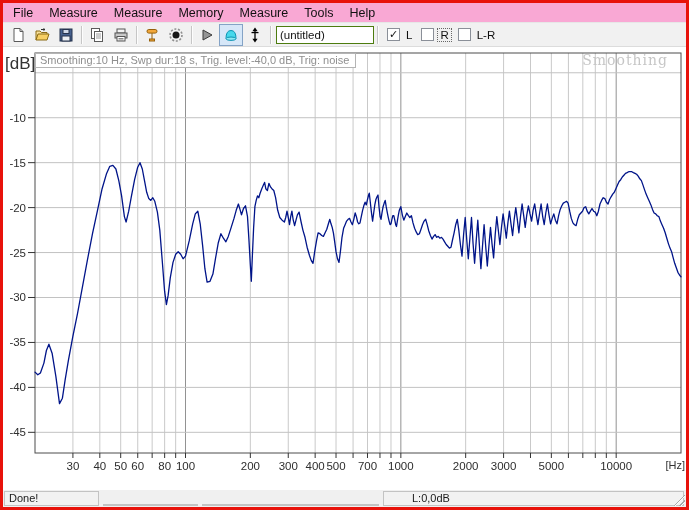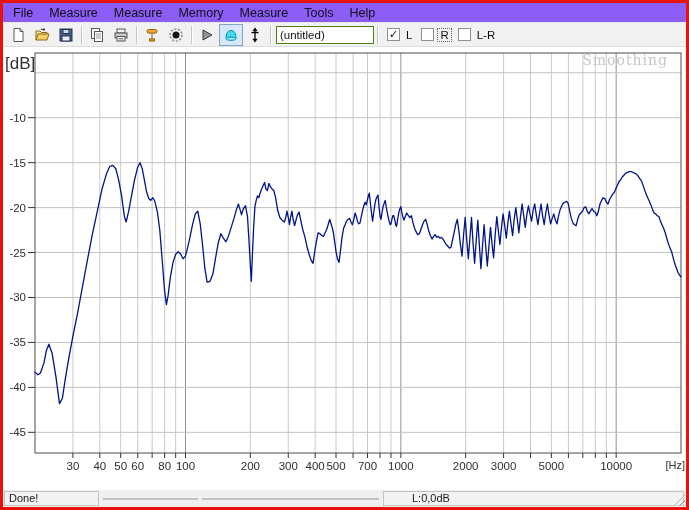--- a/index.html
+++ b/index.html
@@ -5,21 +5,21 @@
   html,body{margin:0;padding:0;background:#888;}
   *{box-sizing:border-box;}
   .window{
     position:relative;width:689px;height:510px;
     border:3px solid #e8120b;background:#f0f0f0;
     font-family:"Liberation Sans","DejaVu Sans",sans-serif;
     overflow:hidden;
   }
   
   .menubar{
-    height:20px;background:#8b5cf6;display:flex;align-items:center;
+    height:20px;background:#f9a8d4;display:flex;align-items:center;
     padding-left:2px;border-bottom:1px solid #e7e7e7;
   }
   .menu-item{
     font-size:12.5px;color:#111;padding:2px 8px;cursor:default;white-space:nowrap;
   }
   
   .toolbar{
     height:24px;background:#f1f1f1;display:flex;align-items:center;
     padding-left:3px;border-bottom:1px solid #dcdcdc;
   }
@@ -61,21 +61,21 @@
   }
   .db-unit{
     position:absolute;left:2px;top:7px;font-size:17px;color:#333;
   }
   .hz-unit{
     position:absolute;right:1px;top:412px;font-size:11px;color:#333;
   }
   
   .statusbar{
     position:absolute;left:0;bottom:0;width:683px;height:17px;background:#f0f0f0;
-    display:flex;align-items:center;padding:1px 2px 1px 1px;gap:4px;
+    display:flex;align-items:flex-end;padding:1px 2px 1px 1px;gap:4px;
   }
   .spanel{
     border:1px solid #c3c3c3;background:#f2f2f2;font-size:11px;color:#1a1a1a;
     line-height:13px;padding:0 4px;white-space:nowrap;overflow:hidden;
   }
   .spanel.p1{width:95px;}
   .spanel.p2{width:95px;}
   .spanel.p3{width:177px;}
   .spanel.p4{flex:1;padding-left:28px;}
   .grip{
@@ -282,20 +282,21 @@
         <line x1="25" y1="295.43820224719104" x2="32" y2="295.43820224719104" stroke="#333"></line>
         <text x="23" y="299.43820224719104" text-anchor="end" font-size="11.5" fill="#2e2e2e" font-family="&quot;Liberation Sans&quot;,&quot;DejaVu Sans&quot;,sans-serif">-35</text>
         <line x1="25" y1="340.38202247191015" x2="32" y2="340.38202247191015" stroke="#333"></line>
         <text x="23" y="344.38202247191015" text-anchor="end" font-size="11.5" fill="#2e2e2e" font-family="&quot;Liberation Sans&quot;,&quot;DejaVu Sans&quot;,sans-serif">-40</text>
         <line x1="25" y1="385.3258426966292" x2="32" y2="385.3258426966292" stroke="#333"></line>
         <text x="23" y="389.3258426966292" text-anchor="end" font-size="11.5" fill="#2e2e2e" font-family="&quot;Liberation Sans&quot;,&quot;DejaVu Sans&quot;,sans-serif">-45</text>
         <polyline points="32.0,325.1 34.8,327.8 37.4,326.0 40.9,316.1 43.4,303.5 45.9,297.2 49.1,306.2 52.9,329.6 56.5,356.6 59.4,351.2 62.1,333.2 65.4,313.4 69.9,289.1 74.5,266.7 78.8,243.3 84.3,213.6 89.5,186.7 94.5,163.3 99.1,141.7 103.6,126.4 106.8,119.3 109.9,118.4 112.9,122.0 115.8,133.6 118.6,148.9 121.4,169.6 123.1,175.0 125.7,164.2 128.3,149.8 131.6,132.7 134.7,120.2 137.0,115.7 139.3,122.0 141.5,133.6 143.7,145.3 145.8,151.6 147.8,153.4 149.8,150.7 151.8,154.3 154.4,165.1 156.8,183.1 159.3,214.5 161.6,244.2 163.4,257.7 165.1,248.7 167.3,230.7 170.0,215.4 172.7,207.3 175.2,204.7 177.7,207.3 180.1,211.8 182.5,209.1 186.2,193.9 189.7,176.8 192.3,166.9 194.8,164.2 197.2,176.8 199.6,198.4 201.9,221.7 204.1,235.2 207.0,234.3 209.9,227.1 212.6,210.9 215.3,195.7 217.9,186.7 220.4,191.2 222.9,194.8 225.3,189.4 228.2,180.4 231.0,171.4 233.2,163.3 235.4,157.0 237.0,162.4 238.5,167.8 240.5,161.5 242.5,158.8 244.5,169.6 245.9,192.1 247.3,217.2 248.3,234.3 249.2,212.7 250.6,181.3 251.9,159.7 253.2,153.4 254.5,148.9 255.8,150.7 257.1,146.2 258.8,141.7 260.4,138.1 261.6,135.4 262.8,141.7 264.4,143.5 265.9,136.3 267.5,139.9 268.9,141.7 270.8,143.5 272.6,150.7 274.7,163.3 276.8,170.5 279.1,173.2 281.4,175.0 282.7,170.5 284.0,164.2 285.3,170.5 286.5,177.7 287.7,169.6 288.9,164.2 290.1,172.3 291.6,178.6 293.0,173.2 294.4,167.8 296.1,165.1 298.1,175.0 299.9,183.1 302.0,190.3 304.1,200.2 306.4,208.2 308.3,213.6 310.0,216.3 311.7,204.7 313.5,193.9 315.1,185.8 316.9,186.7 318.7,188.5 320.4,189.4 322.1,185.8 323.8,182.2 325.4,176.8 326.8,172.3 328.0,176.8 329.2,180.4 330.4,185.8 331.7,194.8 333.0,204.7 334.5,211.8 336.0,215.4 337.4,204.7 339.0,190.3 340.6,181.3 342.1,177.7 343.6,174.1 345.1,172.3 346.6,171.4 348.0,175.0 349.4,177.7 350.8,172.3 352.2,166.0 353.4,169.6 354.6,175.0 355.8,176.8 357.0,175.9 358.3,169.6 359.6,163.3 360.8,158.8 362.1,155.2 363.3,157.9 364.5,152.5 365.6,148.0 366.3,146.2 367.3,155.2 368.4,165.1 369.6,174.1 370.7,166.0 371.8,157.9 372.9,152.5 374.0,149.8 375.0,148.0 376.0,159.7 377.1,169.6 378.0,172.3 379.1,165.1 380.1,159.7 381.2,156.1 382.2,153.4 383.2,159.7 384.2,165.1 385.1,169.6 386.1,174.1 387.1,177.7 388.0,176.8 388.9,172.3 389.8,168.7 390.8,168.7 391.8,173.2 392.7,177.7 393.5,179.5 394.5,173.2 395.4,167.8 396.3,163.3 397.8,159.7 399.3,167.8 400.8,173.2 402.3,169.6 403.8,166.0 405.4,168.7 406.9,170.5 408.4,168.7 410.0,175.9 411.6,181.3 413.2,184.9 414.7,187.6 416.4,186.7 418.0,182.2 419.5,177.7 421.1,174.1 422.7,172.3 424.2,177.7 425.8,184.0 427.4,188.5 429.0,192.1 430.6,189.4 432.1,187.6 433.7,190.3 435.3,189.4 436.9,191.2 438.5,190.3 440.0,192.1 441.6,194.8 443.2,197.5 444.8,199.3 446.4,201.1 448.0,200.2 449.5,193.0 451.1,185.8 452.7,177.7 454.3,172.3 455.8,183.1 457.4,197.5 459.0,209.1 460.6,187.6 462.2,170.5 463.7,192.1 465.3,211.8 466.9,191.2 468.5,170.5 470.0,195.7 471.6,216.3 473.2,193.9 474.8,173.2 476.4,198.4 477.9,221.7 479.5,199.3 481.1,177.7 482.7,199.3 484.3,219.0 485.9,199.3 487.5,180.4 489.0,196.6 490.6,210.9 492.2,187.6 493.8,169.6 495.4,184.0 496.9,197.5 498.5,180.4 500.1,166.9 501.7,178.6 503.3,191.2 504.9,175.9 506.4,164.2 508.0,176.8 509.6,188.5 511.2,172.3 512.8,160.6 514.3,172.3 515.9,185.8 517.5,169.6 519.1,157.0 520.7,168.7 522.2,180.4 523.8,167.8 525.4,158.8 527.0,166.9 528.6,174.1 530.1,163.3 531.7,157.0 533.3,167.8 534.9,177.7 536.5,166.9 538.1,157.0 539.7,169.6 541.2,177.7 542.8,166.0 544.4,157.0 546.0,167.8 547.6,176.8 549.2,171.4 550.8,166.9 552.4,173.2 554.0,176.8 555.6,168.7 557.2,162.4 558.8,158.8 560.3,156.1 561.9,155.2 563.5,154.3 565.1,156.1 566.7,164.2 568.3,171.4 569.9,175.9 571.5,177.7 573.1,178.6 574.7,172.3 576.3,167.8 577.9,166.0 579.5,164.2 581.1,160.6 582.7,159.7 584.2,164.2 585.8,166.9 587.4,164.2 589.0,161.5 590.6,164.2 592.2,165.1 593.8,168.7 595.4,164.2 597.0,157.0 598.6,153.4 600.2,150.7 601.8,151.6 603.4,155.2 605.0,157.0 606.6,152.5 608.1,149.8 609.7,147.1 611.3,145.3 612.9,141.7 614.5,138.1 616.1,134.5 617.7,132.7 619.3,130.0 620.9,128.2 622.5,126.4 624.1,125.6 625.7,124.7 627.2,124.7 628.8,124.7 630.4,125.6 632.0,126.4 633.6,127.3 635.2,129.1 636.8,131.8 638.4,133.6 640.0,138.1 641.5,142.6 643.1,147.1 644.7,150.7 646.3,154.3 647.9,157.9 649.5,162.4 651.1,166.0 652.7,166.9 654.3,168.7 655.9,169.6 657.4,174.1 659.0,177.7 660.6,181.3 662.2,185.8 663.8,191.2 665.4,196.6 667.0,201.1 668.6,204.7 670.2,210.9 671.7,216.3 673.3,220.8 674.9,225.3 676.5,228.0 678.0,229.8" fill="none" stroke="#001489" stroke-width="1.3" stroke-linejoin="round" stroke-linecap="round"></polyline>
       </svg>
     <div class="db-unit">[dB]</div>
     <div class="hz-unit">[Hz]</div>
+    <div class="info-box">Smoothing:10 Hz, Swp dur:18 s, Trig. level:-40,0 dB, Trig: noise</div>
     <div class="watermark">Smoothing</div>
   </div>
 
   <div class="statusbar">
     <div class="spanel p1">Done!</div>
     <div class="spanel p2"></div>
     <div class="spanel p3"></div>
     <div class="spanel p4">L:0,0dB</div>
     <div class="grip"></div>
   </div>

